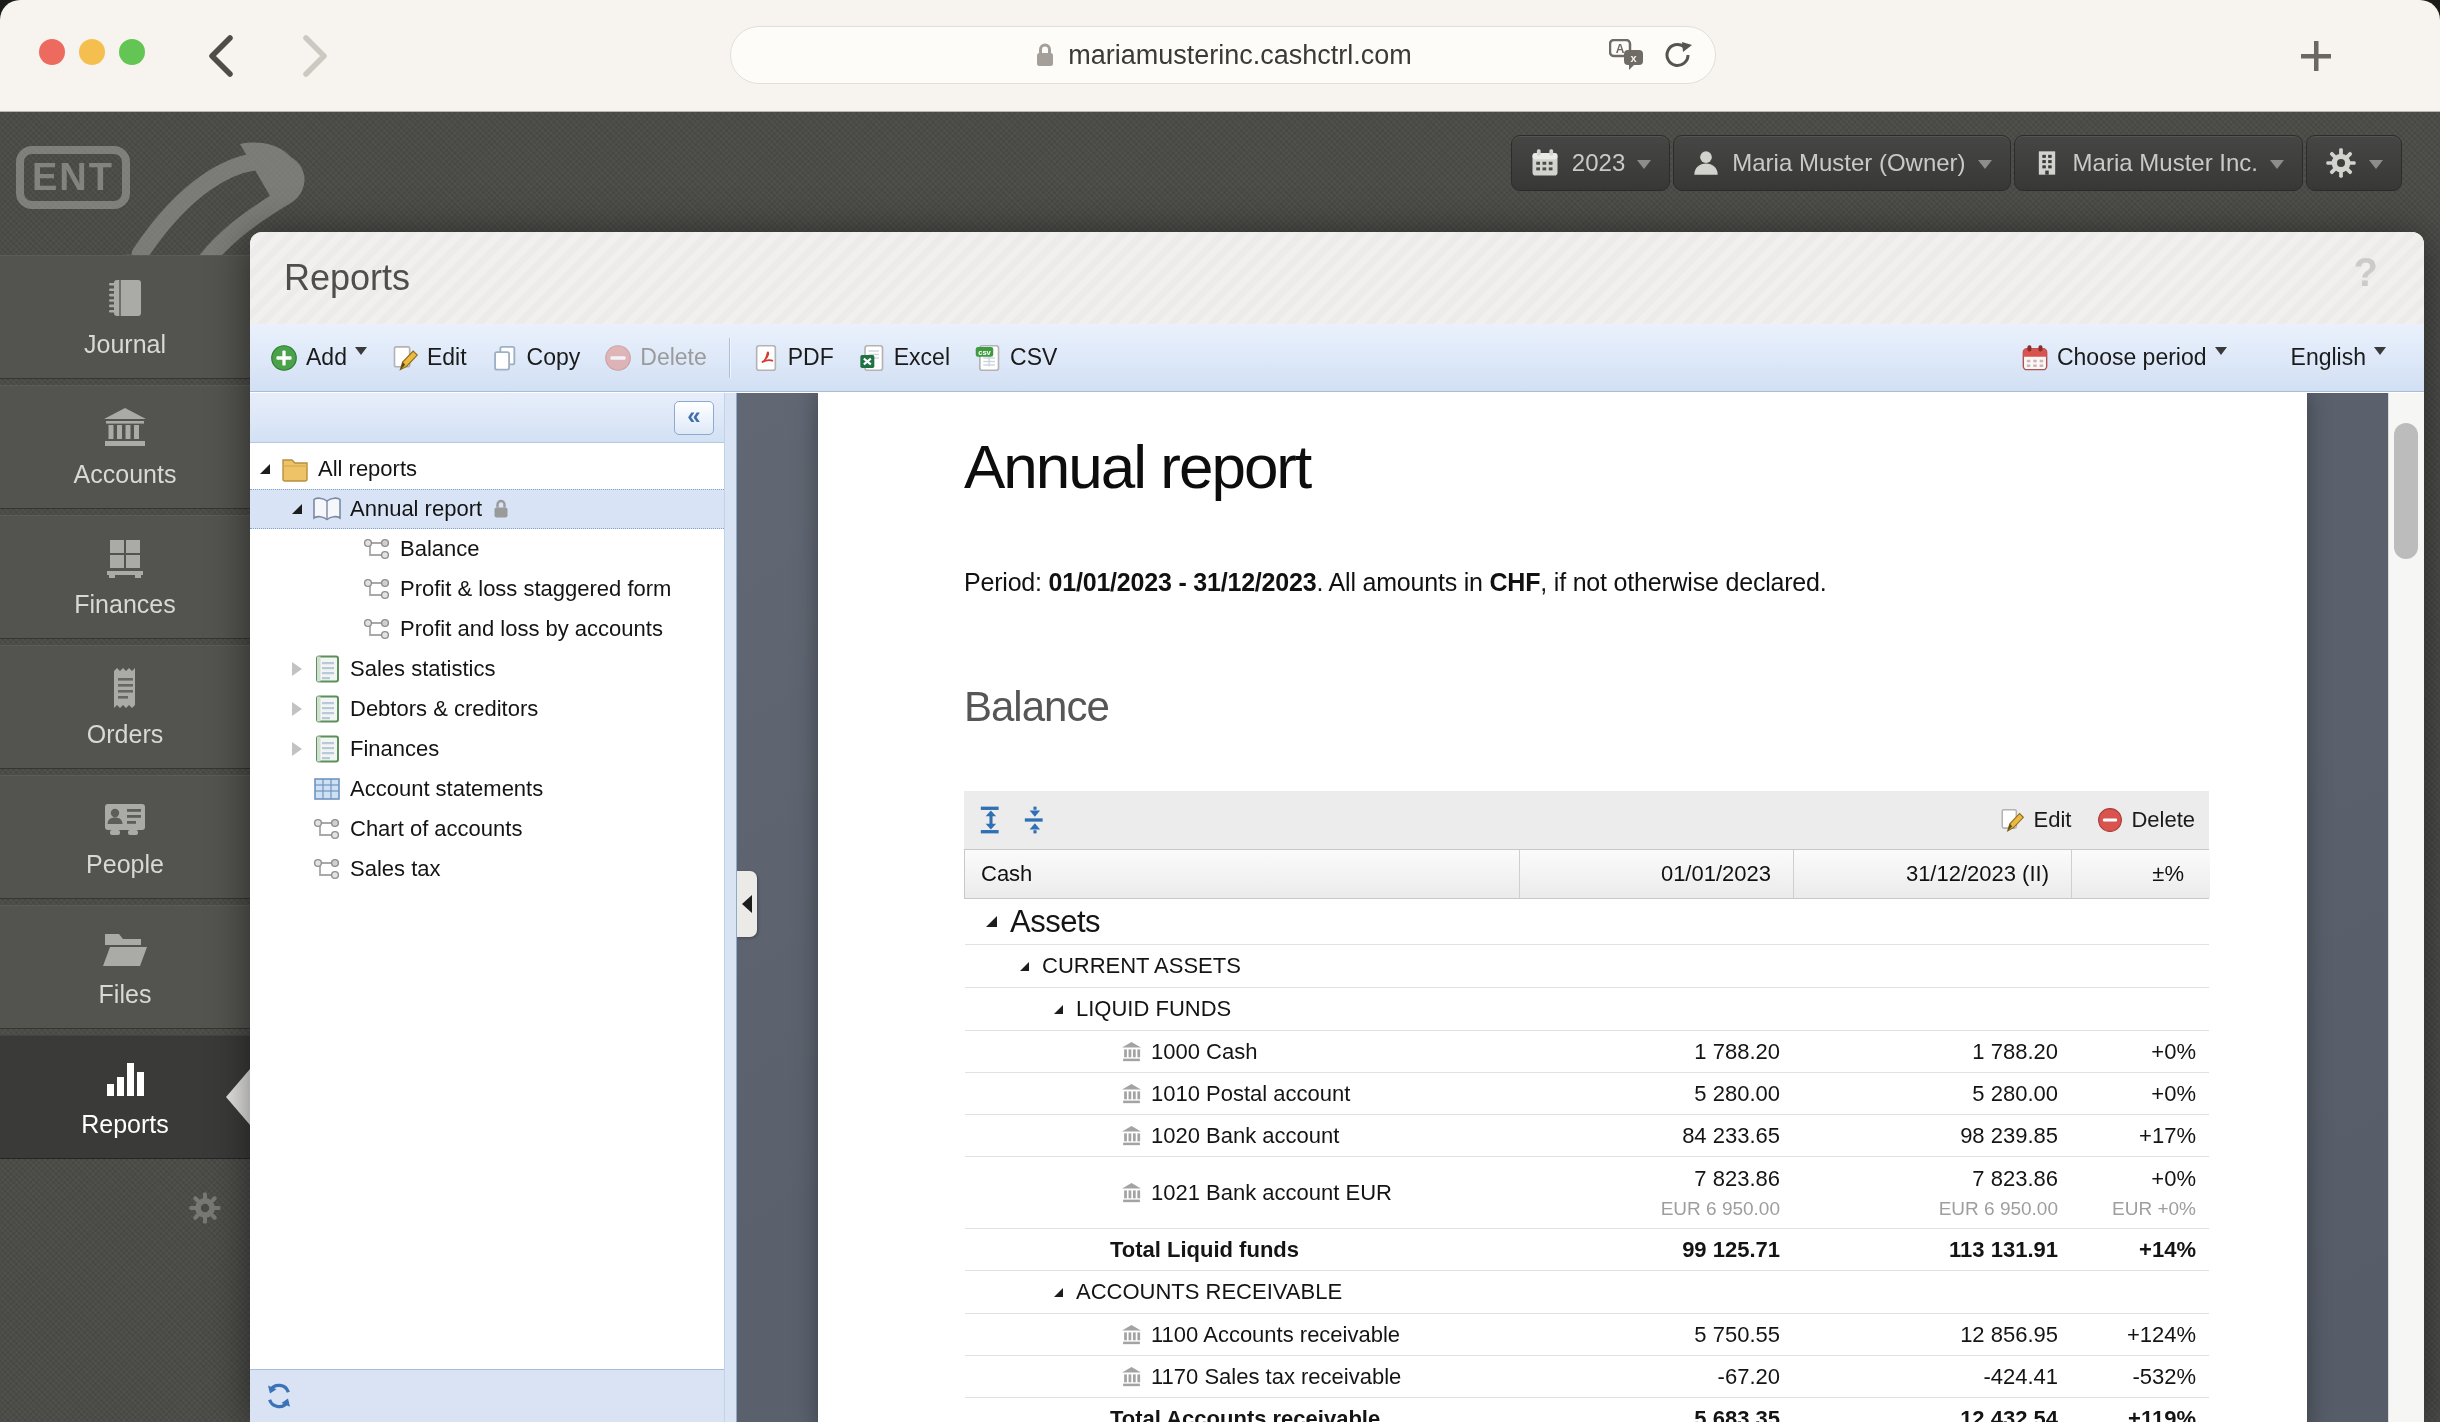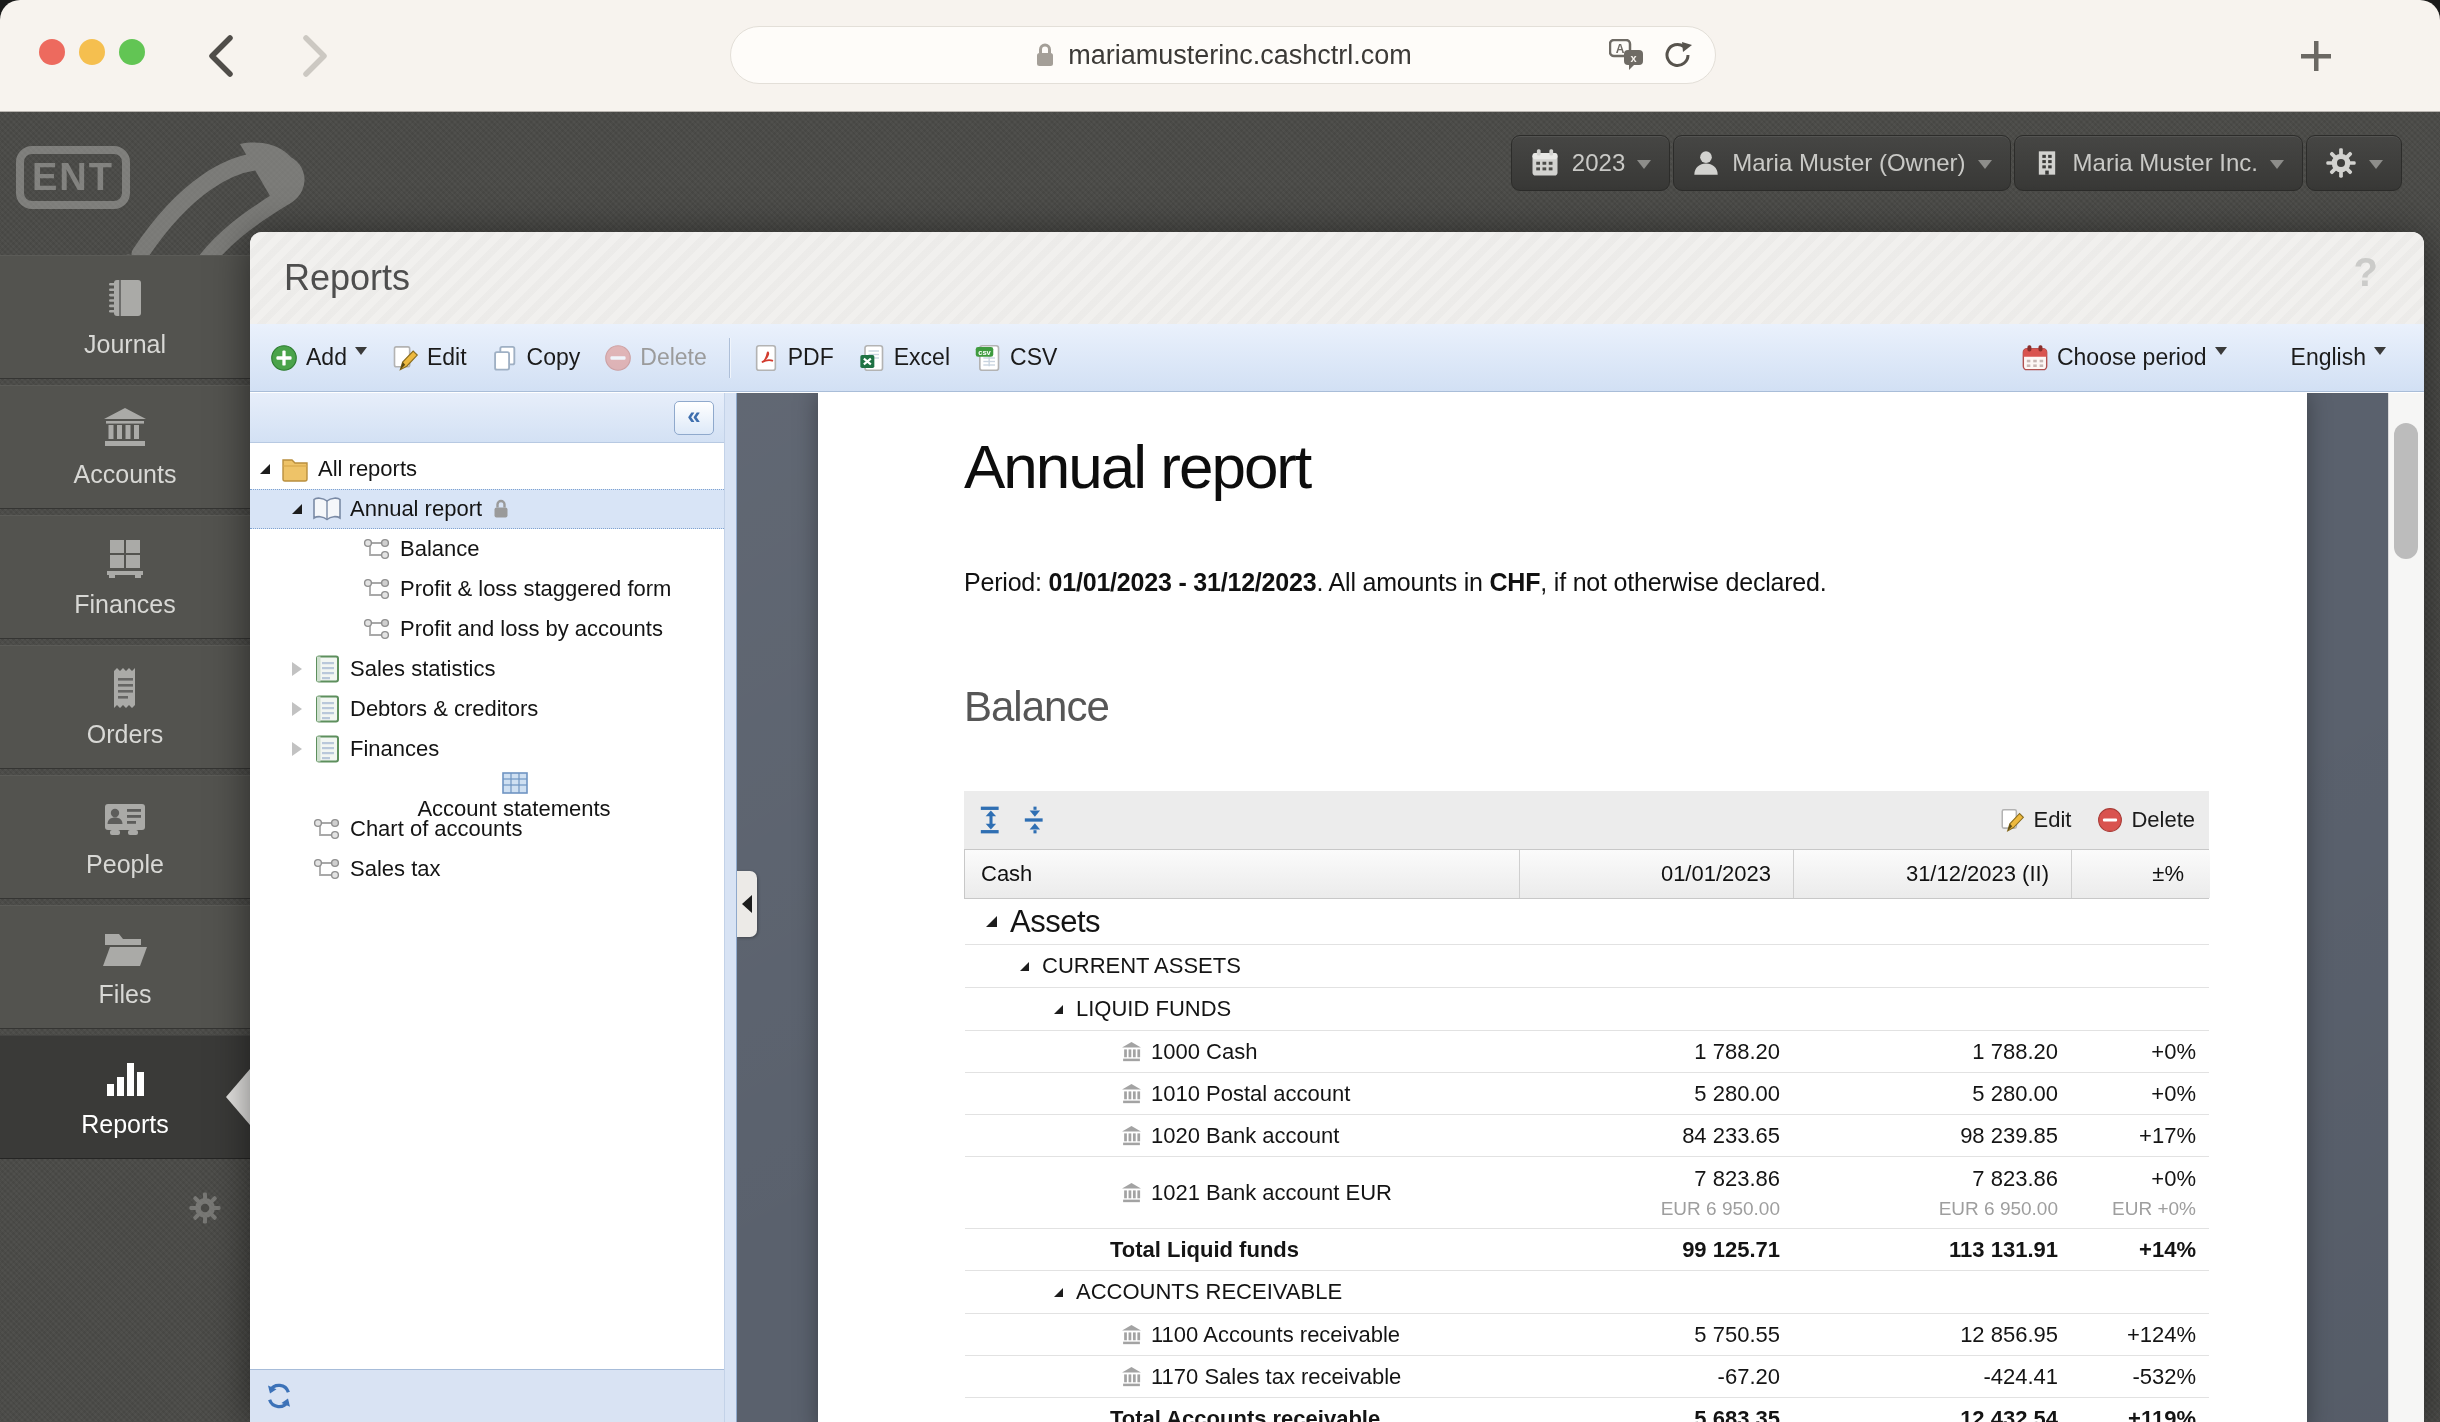--- a/index.html
+++ b/index.html
@@ -624,21 +624,21 @@
                       <rect x="10" y="8" width="12" height="2.2"></rect>
                       <rect x="10" y="13" width="12" height="2.2"></rect>
                       <rect x="10" y="18" width="12" height="2.2"></rect>
                       <rect x="10" y="23" width="8" height="2.2"></rect>
                     </g>
                     <rect x="5" y="2.5" width="3.5" height="25" fill="#cfe0cf"></rect>
                   </svg>
                 </span>
                 <span>Finances</span>
               </div>
-              <div class="tree-row" style="padding-left: 42px; flex-direction: column;">
+              <div class="tree-row" style="padding-left: 42px;">
                 <span class="tree-exp" style="width: 10px;"></span>
                 <span class="tree-ico">
                   <svg width="30" height="26" viewBox="0 0 30 26">
                     <rect x="3" y="3" width="24" height="20" fill="#cfe0f2" stroke="#6f94c2" stroke-width="1.6"></rect>
                     <g stroke="#6f94c2" stroke-width="1.2">
                       <line x1="3" y1="9" x2="27" y2="9"></line>
                       <line x1="3" y1="15" x2="27" y2="15"></line>
                       <line x1="11" y1="3" x2="11" y2="23"></line>
                       <line x1="19" y1="3" x2="19" y2="23"></line>
                     </g>

